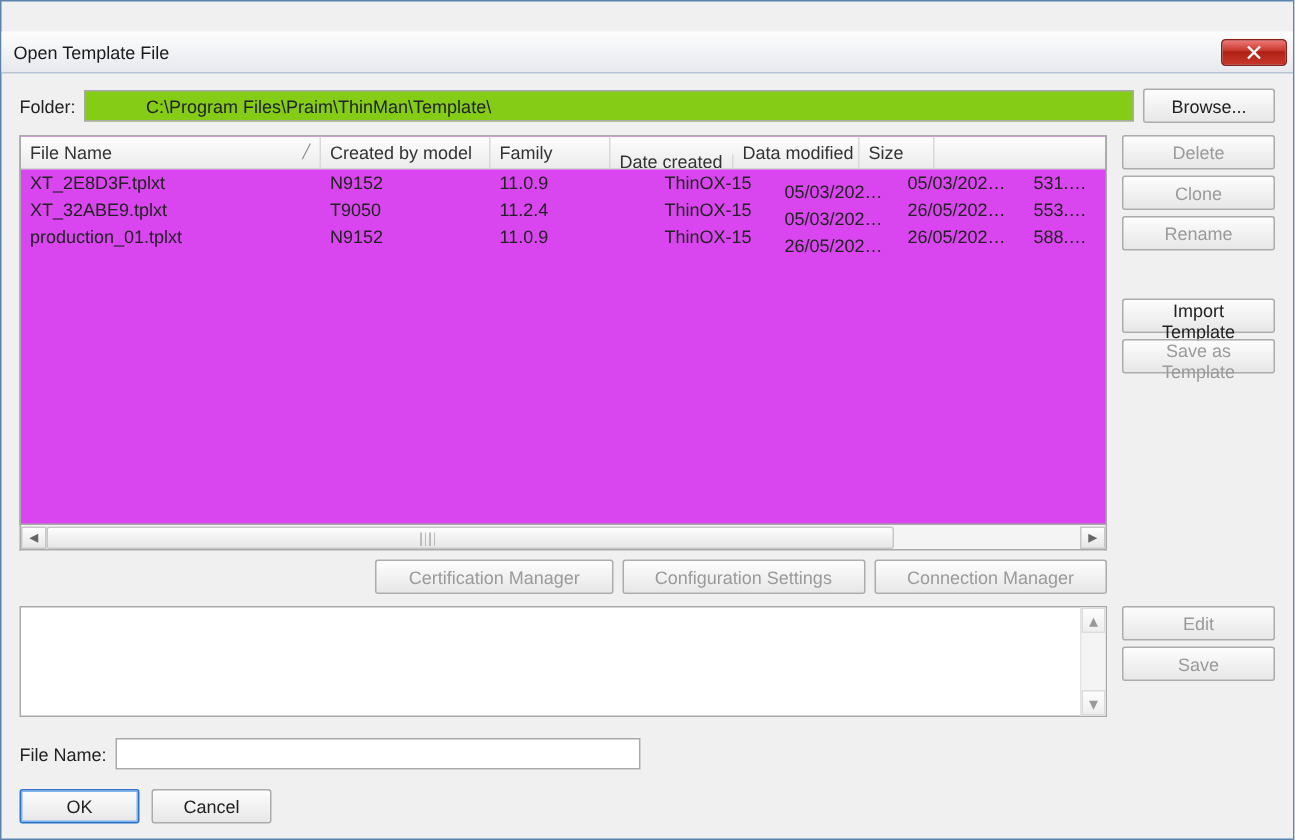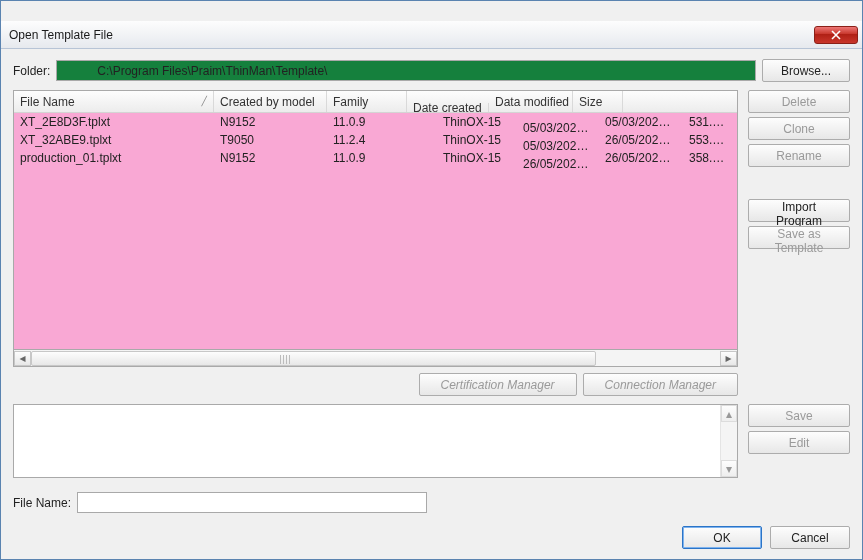--- a/index.html
+++ b/index.html
@@ -38,21 +38,21 @@
     display:flex; flex-direction:column;
   }
 
   .row { display:flex; align-items:center; gap:6px; }
   .lbl { color:#222; white-space:nowrap; }
 
   .textfield {
     height: 21px; border:1px solid #a9a9a9;
     background:#fff; padding:2px 6px; color:#222;
   }
-  .textfield[readonly] { background:#15803d;padding-left:40px; }
+  .textfield[readonly] { background:#84cc16;padding-left:40px; }
 
   .btn {
     height:23px; min-width:88px;
     border:1px solid #acacac;
     background:linear-gradient(#fdfdfd,#e7e7e7);
     border-radius:2px; padding:0 10px;
     cursor:pointer; color:#222;
   }
   .btn:disabled, .btn.disabled {
     color:#9a9a9a; cursor:default;
@@ -62,21 +62,21 @@
     box-shadow: inset 0 0 0 1px #7db2ee;
   }
 
   .folder-row { margin-bottom:8px; }
   .folder-row .textfield { flex:1; }
 
   .mid { display:flex; gap:10px; }
   .grid-wrap { flex:1; display:flex; flex-direction:column; }
 
   .grid {
-    border:1px solid #a9a9a9; background:#f9a8d4;
+    border:1px solid #a9a9a9; background:#d946ef;
     height: 260px; overflow:hidden; position:relative;
   }
   .grid-header {
     display:flex; background:linear-gradient(#fdfdfd,#ececec);
     border-bottom:1px solid #d4d4d4; height:22px;
   }
   .gh {
     padding:3px 6px; border-right:1px solid #d9d9d9;
     color:#333; white-space:nowrap; overflow:hidden; text-overflow:ellipsis;
     display:flex; align-items:center; gap:4px;
@@ -104,21 +104,21 @@
     position:absolute;left:0;top:0;height:15px;width:82%;
     border:1px solid #c7c7c7;border-radius:2px;
     background:linear-gradient(#fdfdfd,#e7e7e7);
   }
   .hscroll .grip{
     position:absolute; left:44%; top:3px; width:12px; height:9px;
     background:repeating-linear-gradient(90deg,#bcbcbc 0 1px, transparent 1px 3px);
   }
 
   .mgr-row { display:flex; justify-content:flex-end; gap:6px; margin-top:6px; }
-  .mgr-row .btn { min-width:auto; padding:0 21px;font-style:italic; }
+  .mgr-row .btn { min-width:auto; padding:0 21px; }
 
   .side-col { width:102px; display:flex; flex-direction:column; gap:4px; }
   .side-col .btn { width:100%; min-width:0; }
   .side-gap { height:24px; }
 
   .notes-area { margin-top:8px; }
   .notes-wrap { display:flex; gap:10px; align-items:flex-start; }
   .notes-box {
     flex:1; height:74px; border:1px solid #a9a9a9; background:#fff;
     position:relative;
@@ -132,21 +132,21 @@
     background:linear-gradient(#fdfdfd,#eee);display:flex;
     align-items:center;justify-content:center;color:#999;}
   .notes-scroll .track{flex:1;}
   .notes-side { width:102px; display:flex; flex-direction:column; gap:4px; }
   .notes-side .btn{width:100%; min-width:0;}
 
   .filename-row { margin-top:14px; }
   .filename-row .textfield{ width:350px; }
 
   .footer {
-    display:flex; justify-content:flex-end; gap:8px;
+    display:flex; gap:8px;
     padding: 8px 0 0 0; margin-top:auto;
   }
   .footer .btn { width:80px; min-width:80px; }
 
 </style>
 </head>
 <body>
 
 <div class="window">
 
@@ -200,61 +200,62 @@
               <div class="gc w5">26/05/2020 1...</div>
               <div class="gc w6">553.9 K</div>
             </div>
             <div class="grow">
               <div class="gc w0">production_01.tplxt</div>
               <div class="gc w1">N9152</div>
               <div class="gc w2">11.0.9</div>
               <div class="gc w3">ThinOX-15</div>
               <div class="gc w4">26/05/2020 1...</div>
               <div class="gc w5">26/05/2020 1...</div>
-              <div class="gc w6">358.0 K</div>
+              <div class="gc w6">588.2 K</div>
             </div>
           </div>
         </div>
         <div class="hscroll">
           <div class="arrow">◂</div>
           <div class="track">
             <div class="thumb">
                 <div class="grip"></div>
               </div>
           </div>
           <div class="arrow">▸</div>
         </div>
         <div class="mgr-row">
           <button class="btn disabled" disabled="">Certification Manager</button>
+          <button class="btn disabled" disabled="">Configuration Settings</button>
           <button class="btn disabled" disabled="">Connection Manager</button>
         </div>
       </div>
 
       <div class="side-col">
         <button class="btn disabled" disabled="">Delete</button>
         <button class="btn disabled" disabled="">Clone</button>
         <button class="btn disabled" disabled="">Rename</button>
         <div class="side-gap"></div>
-        <button class="btn">Import Program</button>
+        <button class="btn">Import Template</button>
         <button class="btn disabled" disabled="">Save as Template</button>
       </div>
     </div>
 
     <div class="notes-area">
       <div class="notes-wrap">
         <div class="notes-box">
           <div class="notes-scroll">
             <div class="arrow">▴</div>
             <div class="track"></div>
             <div class="arrow">▾</div>
           </div>
         </div>
         <div class="notes-side">
+          <button class="btn disabled" disabled="">Edit</button>
           <button class="btn disabled" disabled="">Save</button>
-          <button class="btn disabled" disabled="">Edit</button>
         </div>
       </div>
     </div>
 
     <div class="row filename-row">
       <span class="lbl">File Name:</span>
       <input class="textfield" value="" style="">
     </div>
 
     <div class="footer">

